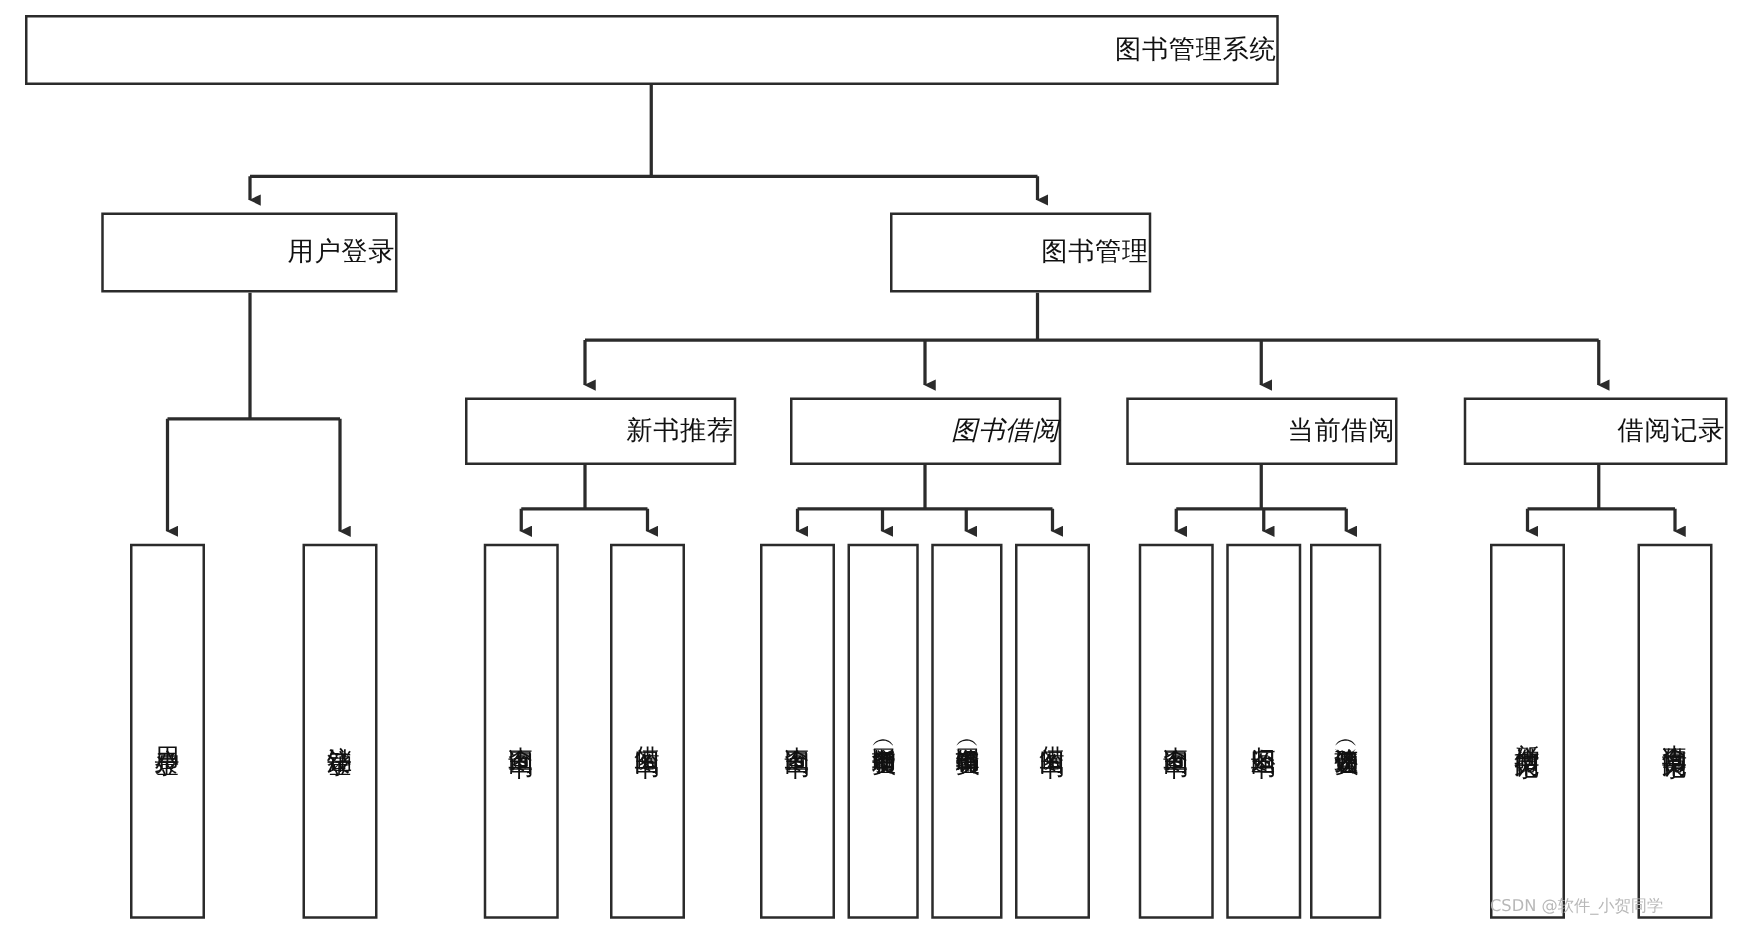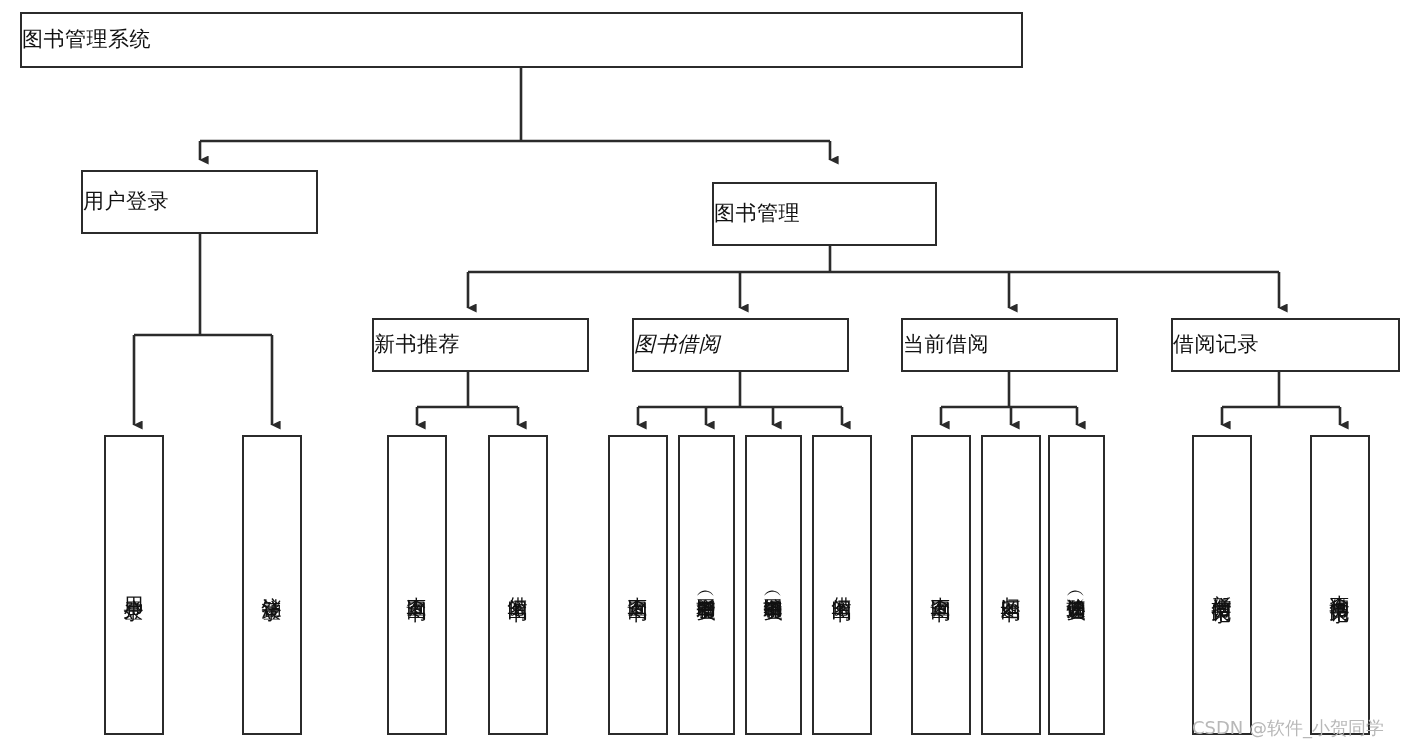--- a/index.html
+++ b/index.html
@@ -27,21 +27,21 @@
     height: 747px;
     pointer-events: none;
   }
   .node {
     position: absolute;
     box-sizing: border-box;
     background: #ffffff;
     border: 2px solid #2b2b2b;
     display: flex;
     align-items: center;
-    justify-content: flex-start;
+    justify-content: flex-end;
     z-index: 2;
   }
   .node-label {
     color: #111111;
     text-align: center;
     line-height: 1.12;
     white-space: nowrap;
   }
   .node.horizontal .node-label {
     font-size: 21px;
@@ -58,21 +58,21 @@
     letter-spacing: 2px;
     line-height: 1;
   }
   .node.vertical.tight .node-label {
     font-size: 19px;
     letter-spacing: 0.5px;
   }
   .watermark {
     position: absolute;
     color: #b8b8b8;
-    font-size: 18px;
+    font-size: 13px;
     white-space: nowrap;
     z-index: 3;
     font-family: "DejaVu Sans", "Liberation Sans", sans-serif;
   }
 </style>
 </head>
 <body>
 
 <div id="diagram-root">
 
@@ -126,34 +126,34 @@
     </g>
   </svg>
 
   <div class="node horizontal" style="left: 20px; top: 12px; width: 1003px; height: 56px;">
     <span class="node-label">图书管理系统</span>
   </div>
 
   <div class="node horizontal" style="left: 81px; top: 170px; width: 237px; height: 64px;">
     <span class="node-label">用户登录</span>
   </div>
-  <div class="node horizontal" style="left: 712px; top: 182px; width: 225px; height: 64px;">
+  <div class="node horizontal" style="left: 712px; top: 170px; width: 209px; height: 64px;">
     <span class="node-label">图书管理</span>
   </div>
 
   <div class="node horizontal" style="left: 360px; top: 318px; width: 217px; height: 54px; margin-left: 12px;">
     <span class="node-label">新书推荐</span>
   </div>
   <div class="node horizontal" style="left: 632px; top: 318px; width: 217px; height: 54px; font-style: italic;">
     <span class="node-label">图书借阅</span>
   </div>
   <div class="node horizontal" style="left: 901px; top: 318px; width: 217px; height: 54px;">
     <span class="node-label">当前借阅</span>
   </div>
-  <div class="node horizontal" style="left: 1171px; top: 318px; width: 229px; height: 54px;">
+  <div class="node horizontal" style="left: 1171px; top: 318px; width: 211px; height: 54px;">
     <span class="node-label">借阅记录</span>
   </div>
 
   <div class="node vertical" style="left: 104px; top: 435px; width: 60px; height: 300px;">
     <span class="node-label">用户登录</span>
   </div>
   <div class="node vertical" style="left: 242px; top: 435px; width: 60px; height: 300px;">
     <span class="node-label">注销登录</span>
   </div>
 

